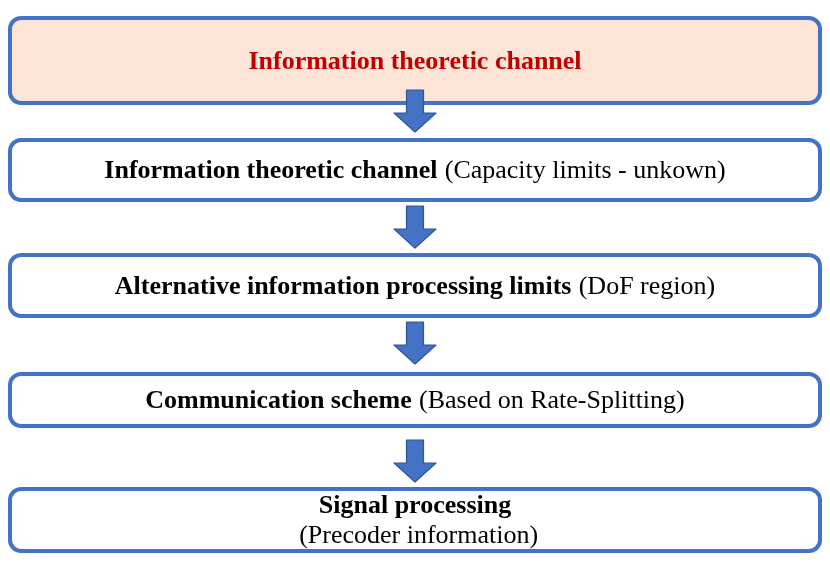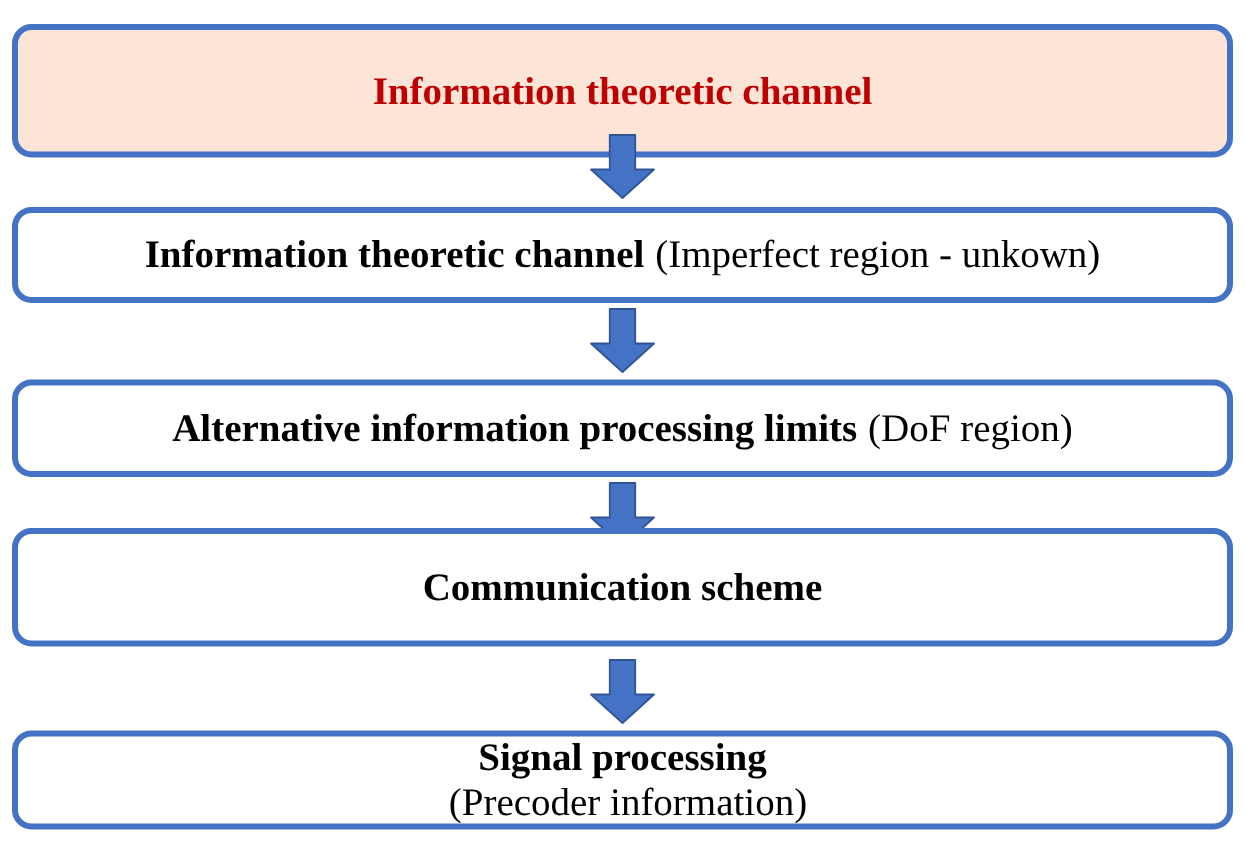--- a/index.html
+++ b/index.html
@@ -38,21 +38,21 @@
   }
   .box .title { font-weight: bold; }
   .box .detail { margin-left: 0.28em; font-weight: normal; }
   .box.highlight { background: var(--highlight-box-fill); }
   .box.highlight .title  { color: var(--highlight-title-text); }
   .box.highlight .detail { color: var(--highlight-detail-text); }
 
   .step-1 { top: 16px;  height: 89px; }
   .step-2 { top: 138px; height: 64px; }
   .step-3 { top: 253px; height: 65px; }
-  .step-4 { top: 352px; height: 79px; }
+  .step-4 { top: 372px; height: 56px; }
   .step-5 { top: 487px; height: 66px; flex-direction: column; }
 
   .arrow {
     position: absolute;
     left: 393px;
     width: 44px;
     height: 44px;
     display: block;
   }
   .arrow polygon {
@@ -74,38 +74,39 @@
   <div class="box highlight step-1">
     <span class="title">Information theoretic channel</span>
   </div>
 
   <svg class="arrow arrow-1" viewBox="0 0 44 44" aria-hidden="true">
     <polygon points="13.5,1 30.5,1 30.5,24 43,24 22,43 1,24 13.5,24"></polygon>
   </svg>
 
   <div class="box step-2">
     <span class="title">Information theoretic channel</span>
-    <span class="detail">(Imperfect region - unkown)</span>
+    <span class="detail">(Capacity limits - unkown)</span>
   </div>
 
   <svg class="arrow arrow-2" viewBox="0 0 44 44" aria-hidden="true">
     <polygon points="13.5,1 30.5,1 30.5,24 43,24 22,43 1,24 13.5,24"></polygon>
   </svg>
 
   <div class="box step-3">
     <span class="title">Alternative information processing limits</span>
     <span class="detail">(DoF region)</span>
   </div>
 
   <svg class="arrow arrow-3" viewBox="0 0 44 44" aria-hidden="true">
     <polygon points="13.5,1 30.5,1 30.5,24 43,24 22,43 1,24 13.5,24"></polygon>
   </svg>
 
   <div class="box step-4">
     <span class="title">Communication scheme</span>
+    <span class="detail">(Based on Rate-Splitting)</span>
   </div>
 
   <svg class="arrow arrow-4" viewBox="0 0 44 44" aria-hidden="true">
     <polygon points="13.5,1 30.5,1 30.5,24 43,24 22,43 1,24 13.5,24"></polygon>
   </svg>
 
   <div class="box step-5">
     <span class="title">Signal processing</span>
     <span class="detail">(Precoder information)</span>
   </div>

